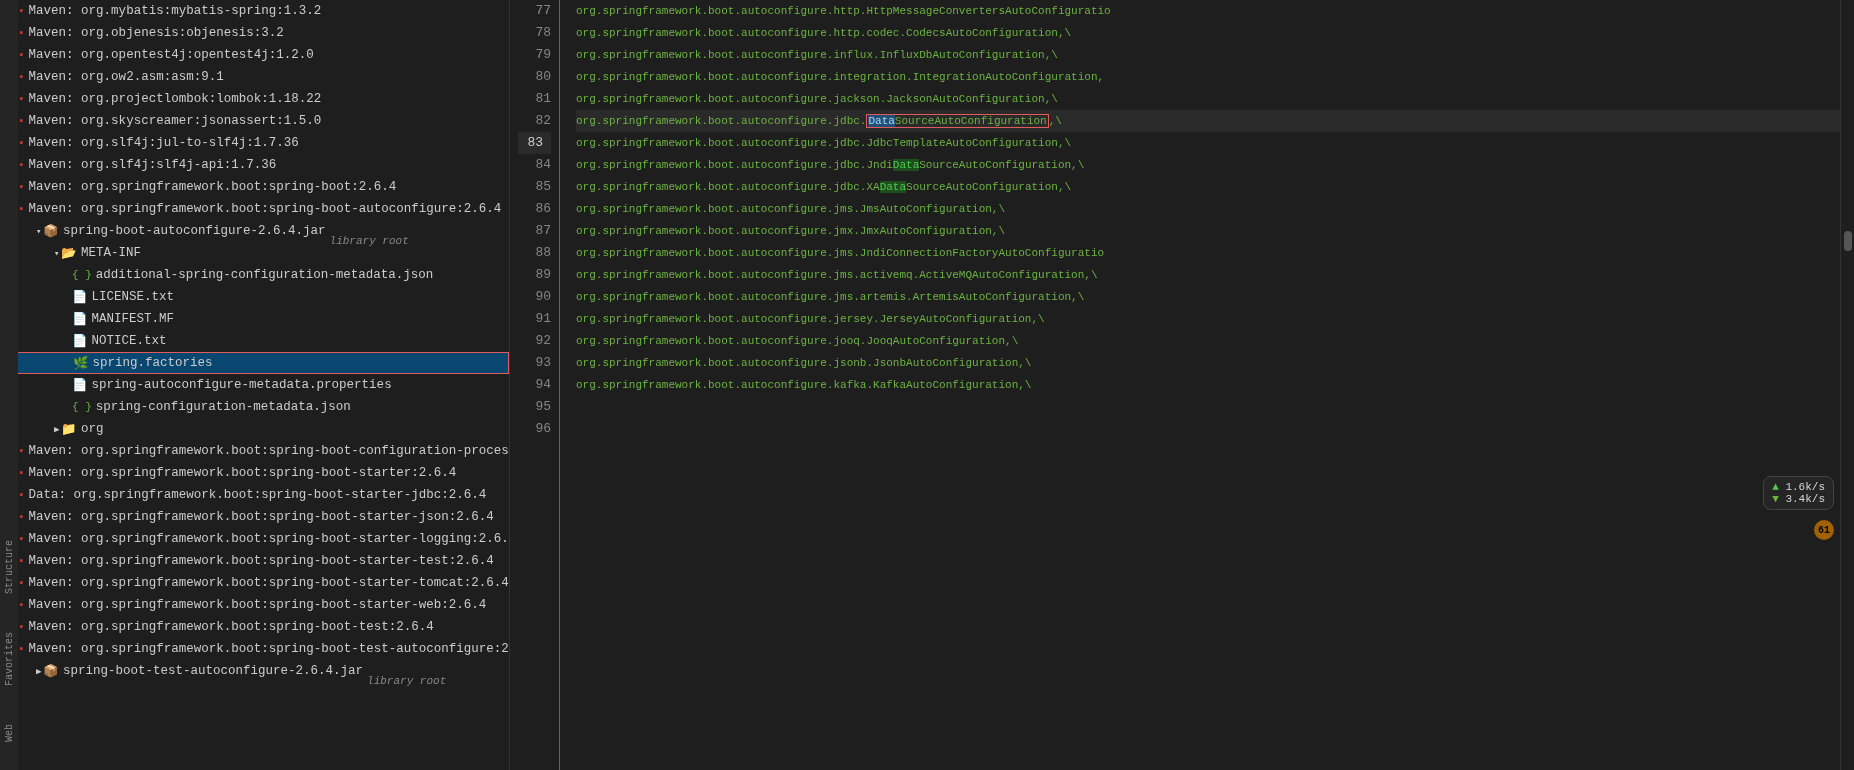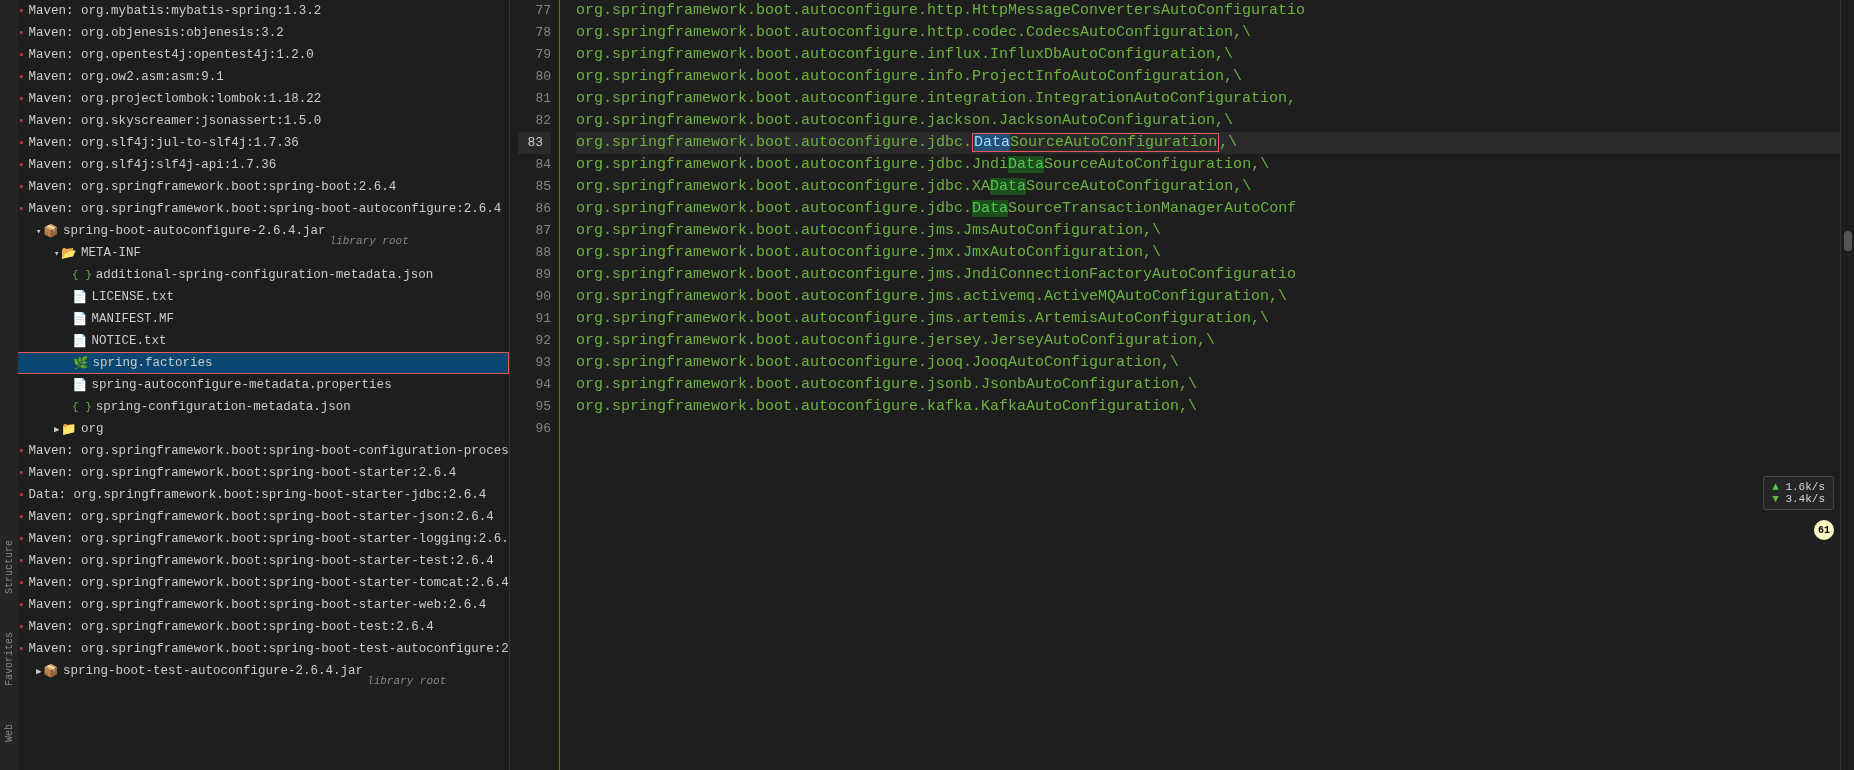--- a/index.html
+++ b/index.html
@@ -95,21 +95,21 @@
     .code-content {
       flex: 1;
       padding-left: 16px;
       overflow: hidden;
     }
 
     .code-line {
       height: 22px;
       line-height: 22px;
       white-space: nowrap;
-      font-size: 15px;
+      font-size: 11px;
       color: #6db33f;
     }
 
     .code-line.active-line {
       background: #2a2a2a;
     }
 
     .highlight-box {
       display: inline;
       background: transparent;
@@ -136,21 +136,21 @@
       cursor: pointer;
       white-space: nowrap;
     }
 
     .chevron { font-size: 9px; margin-right: 2px; }
     .chevron-down { font-size: 9px; margin-right: 2px; }
 
     .circle-badge {
       width: 20px;
       height: 20px;
-      background: #fef9c3;
+      background: #a16207;
       border-radius: 50%;
       display: flex;
       align-items: center;
       justify-content: center;
       color: #000;
       font-size: 10px;
       font-weight: bold;
     }
   </style>
 </head>
@@ -329,44 +329,41 @@
       <div class="code-line">
         org.springframework.boot.autoconfigure.http.HttpMessageConvertersAutoConfiguratio
       </div>
       <div class="code-line">
         org.springframework.boot.autoconfigure.http.codec.CodecsAutoConfiguration,\
       </div>
       <div class="code-line">
         org.springframework.boot.autoconfigure.influx.InfluxDbAutoConfiguration,\
       </div>
       <div class="code-line">
-        org.springframework.boot.autoconfigure.info.ProjectInfoAutoConfiguration,\
-      </div>
-      <div class="code-line">
         org.springframework.boot.autoconfigure.integration.IntegrationAutoConfiguration,
       </div>
       <div class="code-line">
         org.springframework.boot.autoconfigure.jackson.JacksonAutoConfiguration,\
       </div>
 
       <div class="code-line active-line" style="background:#2a2a2a;">
         <span>org.springframework.boot.autoconfigure.jdbc.</span><span class="highlight-box" style="border: 1.5px solid #e05c5c; display:inline;"><span class="hl-blue">Data</span><span>SourceAutoConfiguration</span></span><span>,\</span>
       </div>
+      <div class="code-line">
+        org.springframework.boot.autoconfigure.jdbc.JdbcTemplateAutoConfiguration,\
+      </div>
 
       <div class="code-line">
         <span>org.springframework.boot.autoconfigure.jdbc.Jndi</span><span class="hl-green">Data</span><span>SourceAutoConfiguration,\</span>
       </div>
 
       <div class="code-line">
         <span>org.springframework.boot.autoconfigure.jdbc.XA</span><span class="hl-green">Data</span><span>SourceAutoConfiguration,\</span>
       </div>
 
-      <div class="code-line">
-        <span>org.springframework.boot.autoconfigure.jdbc.</span><span class="hl-green">Data</span><span>SourceTransactionManagerAutoConf</span>
-      </div>
       <div class="code-line">
         org.springframework.boot.autoconfigure.jms.JmsAutoConfiguration,\
       </div>
       <div class="code-line">
         org.springframework.boot.autoconfigure.jmx.JmxAutoConfiguration,\
       </div>
       <div class="code-line">
         org.springframework.boot.autoconfigure.jms.JndiConnectionFactoryAutoConfiguratio
       </div>
       <div class="code-line">
@@ -387,21 +384,21 @@
       <div class="code-line">
         org.springframework.boot.autoconfigure.kafka.KafkaAutoConfiguration,\
       </div>
     </div>
 
     <div style="width:14px; background:#1e1e1e; position:relative; border-left:1px solid #333;">
       <div style="position:absolute; top:0; right:2px; width:8px; height:20px; background:#555; border-radius:4px; top:30%;"></div>
     </div>
   </div>
 
-  <div style="position:absolute; right:20px; bottom:260px; background:#252526; border:1px solid #444; padding:4px 8px; font-size:11px; border-radius:2px; z-index:10;">
+  <div style="position:absolute; right:20px; bottom:260px; background:#252526; border:1px solid #444; padding:4px 8px; font-size:11px; border-radius:8px; z-index:10;">
     <div><span style="color:#4ec94e;">▲</span> <span>1.6k/s</span></div>
     <div><span style="color:#6db33f;">▼</span> <span>3.4k/s</span></div>
   </div>
 
   <div style="position:absolute; right:20px; bottom:230px; z-index:10;">
     <div class="circle-badge">
       <span>61</span>
     </div>
   </div>
 </div>

